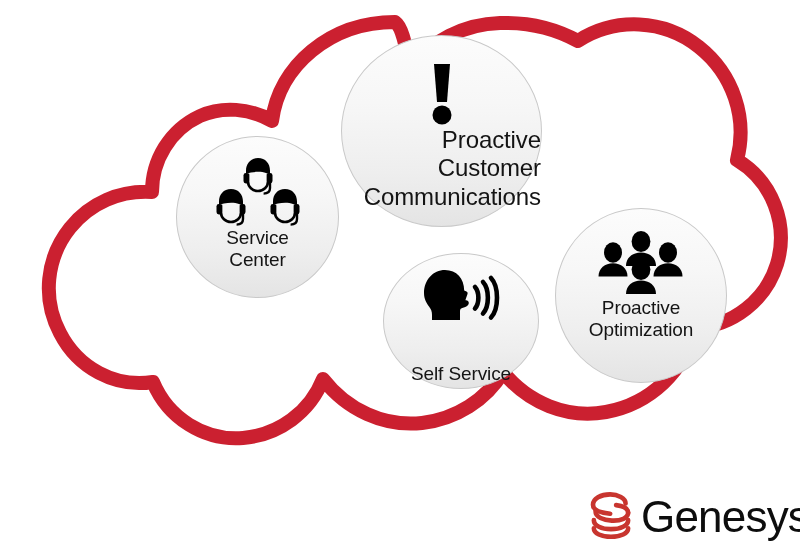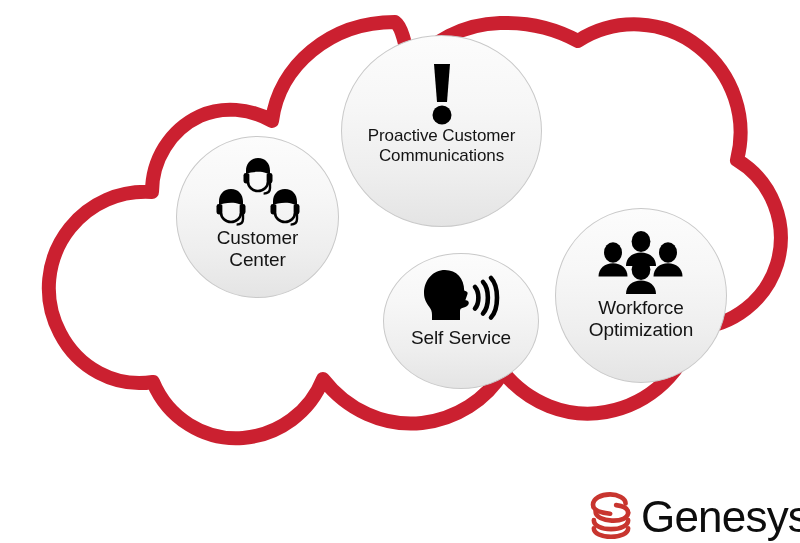--- a/index.html
+++ b/index.html
@@ -50,33 +50,34 @@
     letter-spacing: -0.1px;
     color: #141414;
     white-space: pre-line;
   }
 
   
   #bubble-proactive {
     left: 341px; top: 35px; width: 201px; height: 192px;
     padding-top: 26px;
   }
-  #bubble-proactive .bubble-label { font-size: 17px; }
+  #bubble-proactive .bubble-label { font-size: 24px; text-align: right; }
 
   #bubble-contact {
     left: 176px; top: 136px; width: 163px; height: 162px;
     padding-top: 20px;
   }
   #bubble-mobile {
     left: 49px; top: 250px; width: 160px; height: 152px;
     padding-top: 16px;
   }
   #bubble-self {
     left: 383px; top: 253px; width: 156px; height: 136px;
     padding-top: 15px;
+    gap: 36px;
   }
   #bubble-workforce {
     left: 555px; top: 208px; width: 172px; height: 175px;
     padding-top: 22px;
   }
 
   #logo {
     position: absolute;
     left: 585px;
     top: 483px;
@@ -165,21 +166,21 @@
           <g transform="translate(55,31)">
             <path d="M15 1 C7.5 1 3 6.5 3 13.5 L3 17 C3 17 5 16 8 15.5 C13 14.6 19 14.5 23 16 L27 17.5 L27 13.5 C27 6.5 22.5 1 15 1 Z"></path>
             <path d="M5 16.8 L5 24.5 C5 29.9 9.5 34 15 34 C20.5 34 25 29.9 25 24.5 L25 16.8" fill="none" stroke="#000000" stroke-width="2.6"></path>
             <rect x="0.5" y="16" width="5.6" height="10.5" rx="2.4"></rect>
             <rect x="23.9" y="16" width="5.6" height="10.5" rx="2.4"></rect>
             <path d="M27 26 L27 31 C27 34.8 24.3 36.6 20.6 36.6" fill="none" stroke="#000000" stroke-width="2.4"></path>
           </g>
         </g>
       </svg>
     </div>
-    <div class="bubble-label">Customer
+    <div class="bubble-label">Service
 Center</div>
   </div>
 
 
   <div class="bubble" id="bubble-self">
     <div class="icon-wrap">
       <svg width="80" height="58" viewBox="0 0 80 58" aria-hidden="true">
         <g fill="#000000">
           <path d="M24 1 C12 1 3 11 3 24 C3 30 5.5 34 8 37.5 C10 40.4 11 42 11 46 L11 51 L39 51 L39 42 C39 40 40 39.2 42 38.8 C45.5 38 47.5 36.4 47.8 34.2 C48 32.3 46.4 31.6 45 31.3 C44.6 31.2 44.4 31 44.6 30.4 L46.5 25 C47 23.4 46.2 22.6 45 22.2 L43.2 21.6 C43.2 9.6 35.6 1 24 1 Z"></path>
           <path d="M54 18 C58.5 23 58.5 34.5 54 39.5" fill="none" stroke="#000000" stroke-width="4.6" stroke-linecap="round"></path>
@@ -211,21 +212,21 @@
             <path d="M0.5 34.5 C0.5 26.3 6.9 21.3 15 21.3 C23.1 21.3 29.5 26.3 29.5 34.5 Z"></path>
           </g>
 
           <g transform="translate(30,28)">
             <ellipse cx="16" cy="10.5" rx="9.4" ry="10.5"></ellipse>
             <path d="M1 35 C1 26.5 7.7 21.5 16 21.5 C24.3 21.5 31 26.5 31 35 Z"></path>
           </g>
         </g>
       </svg>
     </div>
-    <div class="bubble-label">Workforce
+    <div class="bubble-label">Proactive
 Optimization</div>
   </div>
 
   <div id="logo">
     <svg id="logo-mark" viewBox="0 0 60 56" aria-hidden="true">
       <g fill="none" stroke="#c8352f" stroke-width="5.4" stroke-linecap="round">
         <path d="M47 14.5 C47 8.5 38 4 29 4 C18 4 9 9 9 16 C9 22.5 18 25.5 29 26.5"></path>
         <path d="M12 24 C12 30.5 21 34 31 34.5 C41.5 35 50 31.5 50 25.5"></path>
         <path d="M50 25.5 C50 20.5 44 17.5 36 16.5"></path>
         <path d="M10 34 C10 40.5 19 44.5 30 44.5 C41 44.5 50 40.5 50 34"></path>

